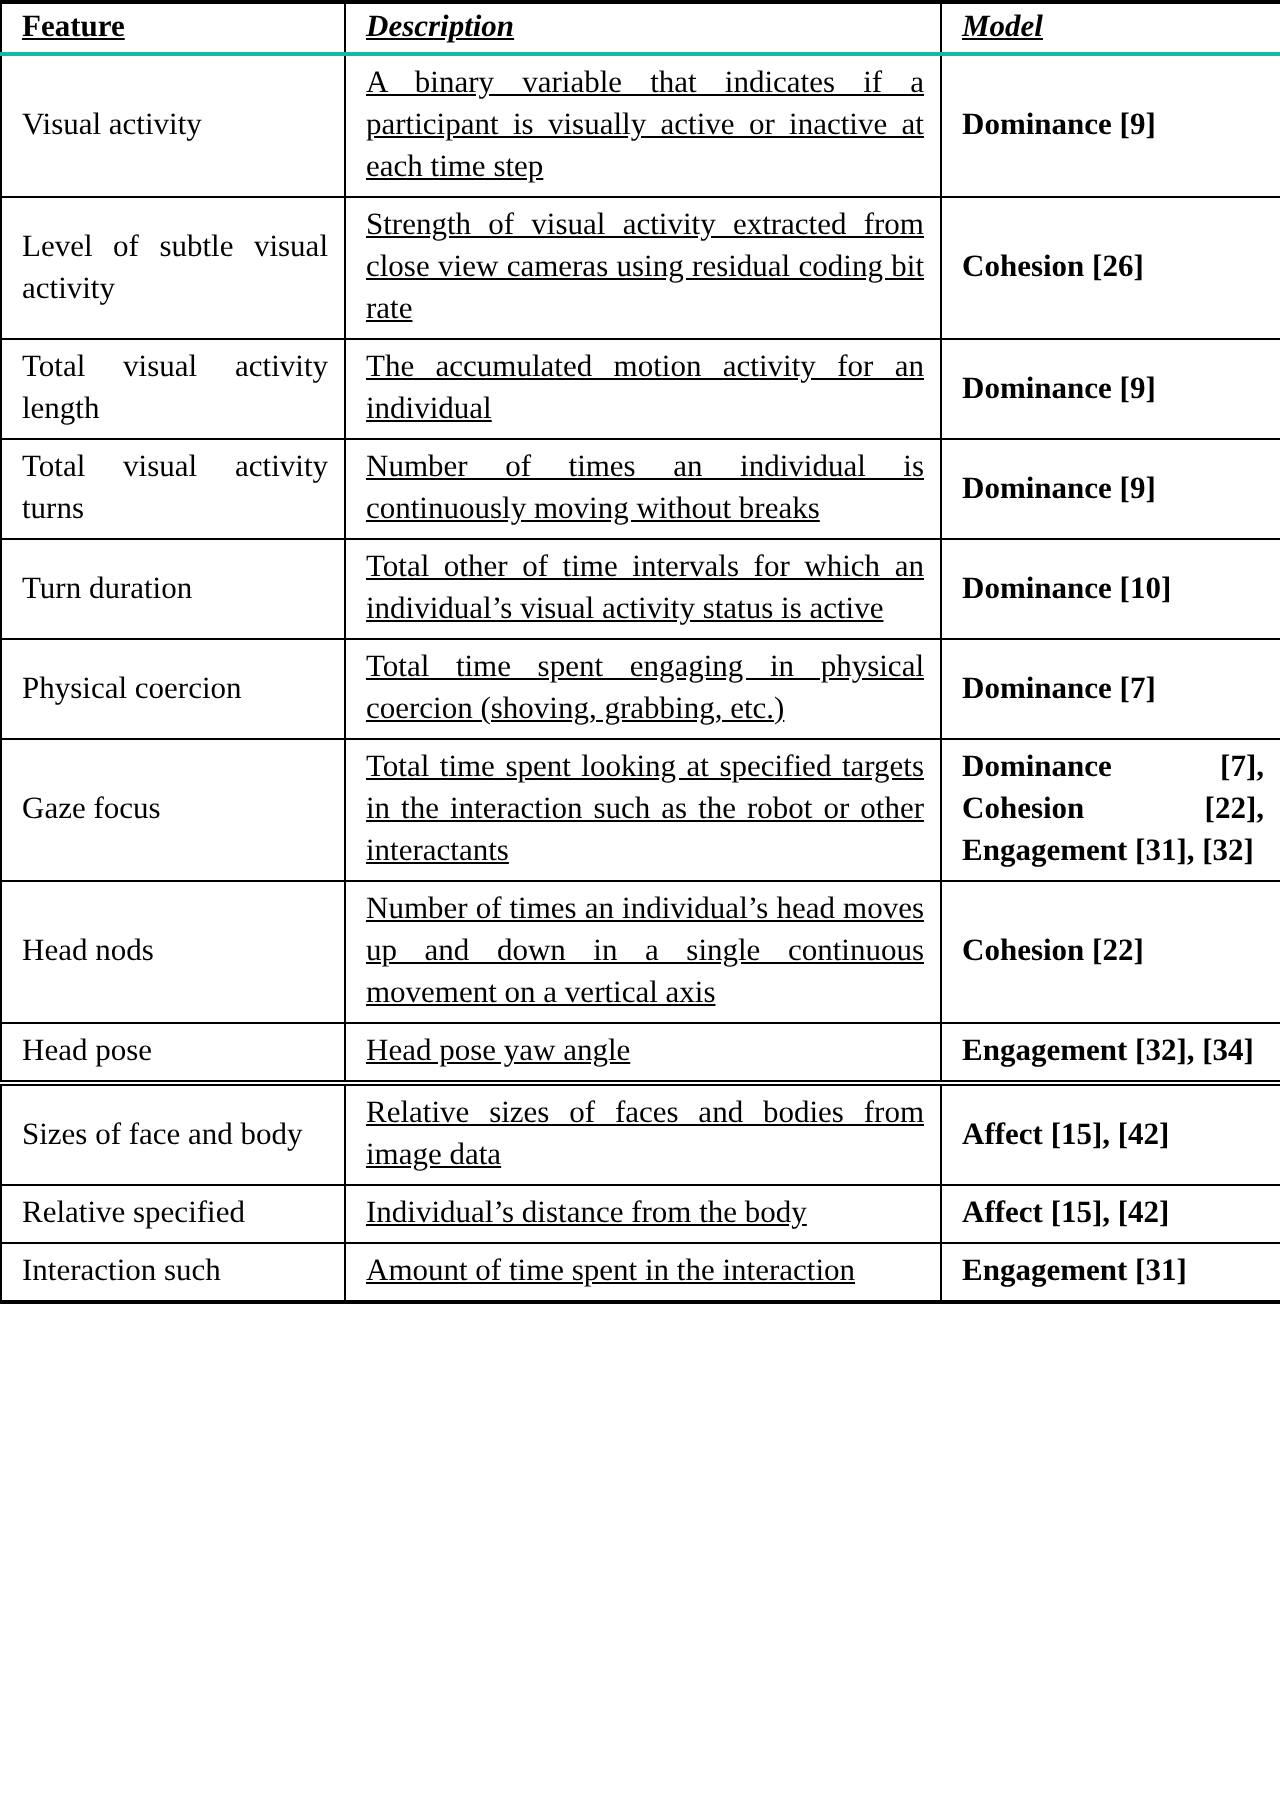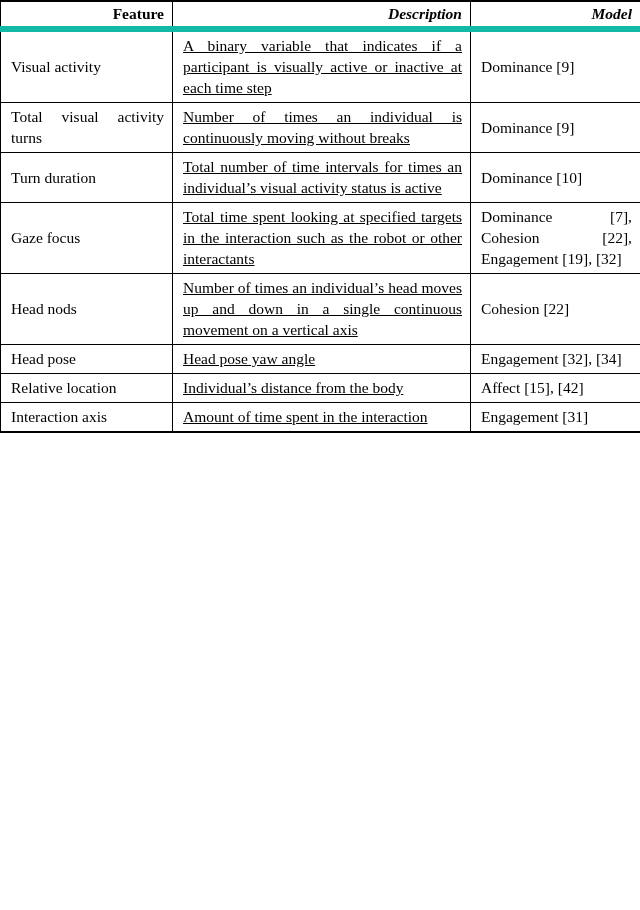--- a/index.html
+++ b/index.html
@@ -29,39 +29,41 @@
   table.paper-table td {
     border: 1px solid #000;
     font-size: 15.5px;
     line-height: 21px;
     padding: 3px 8px 4px 10px;
     vertical-align: middle;
     box-sizing: border-box;
     word-wrap: break-word;
   }
   table.paper-table thead th {
-    border-bottom: 6px solid #14b8a6;
+    border-bottom: 2px solid #14b8a6;
     font-weight: bold;
-    text-align: right;
+    text-align: left;
     padding-top: 1px;
     padding-bottom: 2px;
+    text-decoration: underline;
   }
   thead th.col-description,
   thead th.col-model {
     font-style: italic;
   }
   td.feature {
     text-align: justify;
   }
   td.description {
     text-align: justify;
     text-decoration: underline;
   }
   td.model {
     text-align: justify;
+    font-weight: bold;
   }
   tr.section-start td {
     border-top: 3px double #000;
   }
 </style>
 </head>
 <body>
 
 <div class="page">
   <table class="paper-table">
@@ -77,49 +79,69 @@
         <th class="col-model">Model</th>
       </tr>
     </thead>
     <tbody>
         <tr>
           <td class="feature">Visual activity</td>
           <td class="description">A binary variable that indicates if a participant is visually active or inactive at each time step</td>
           <td class="model">Dominance [9]</td>
         </tr>
         <tr>
+          <td class="feature">Level of subtle visual activity</td>
+          <td class="description">Strength of visual activity extracted from close view cameras using residual coding bit rate</td>
+          <td class="model">Cohesion [26]</td>
+        </tr>
+        <tr>
+          <td class="feature">Total visual activity length</td>
+          <td class="description">The accumulated motion activity for an individual</td>
+          <td class="model">Dominance [9]</td>
+        </tr>
+        <tr>
           <td class="feature">Total visual activity turns</td>
           <td class="description">Number of times an individual is continuously moving without breaks</td>
           <td class="model">Dominance [9]</td>
         </tr>
         <tr>
           <td class="feature">Turn duration</td>
-          <td class="description">Total number of time intervals for times an individual’s visual activity status is active</td>
+          <td class="description">Total other of time intervals for which an individual’s visual activity status is active</td>
           <td class="model">Dominance [10]</td>
+        </tr>
+        <tr>
+          <td class="feature">Physical coercion</td>
+          <td class="description">Total time spent engaging in physical coercion (shoving, grabbing, etc.)</td>
+          <td class="model">Dominance [7]</td>
         </tr>
         <tr>
           <td class="feature">Gaze focus</td>
           <td class="description">Total time spent looking at specified targets in the interaction such as the robot or other interactants</td>
-          <td class="model">Dominance [7], Cohesion [22], Engagement [19], [32]</td>
+          <td class="model">Dominance [7], Cohesion [22], Engagement [31], [32]</td>
         </tr>
         <tr>
           <td class="feature">Head nods</td>
           <td class="description">Number of times an individual’s head moves up and down in a single continuous movement on a vertical axis</td>
           <td class="model">Cohesion [22]</td>
         </tr>
         <tr>
           <td class="feature">Head pose</td>
           <td class="description">Head pose yaw angle</td>
           <td class="model">Engagement [32], [34]</td>
         </tr>
+        <tr class="section-start">
+          <td class="feature">Sizes of face and body</td>
+          <td class="description">Relative sizes of faces and bodies from image data</td>
+          <td class="model">Affect [15], [42]</td>
+        </tr>
         <tr>
-          <td class="feature">Relative location</td>
+          <td class="feature">Relative specified</td>
           <td class="description">Individual’s distance from the body</td>
           <td class="model">Affect [15], [42]</td>
         </tr>
         <tr>
-          <td class="feature">Interaction axis</td>
+          <td class="feature">Interaction such</td>
           <td class="description">Amount of time spent in the interaction</td>
           <td class="model">Engagement [31]</td>
         </tr>
       </tbody>
   </table>
 </div>
 
 </body></html>

